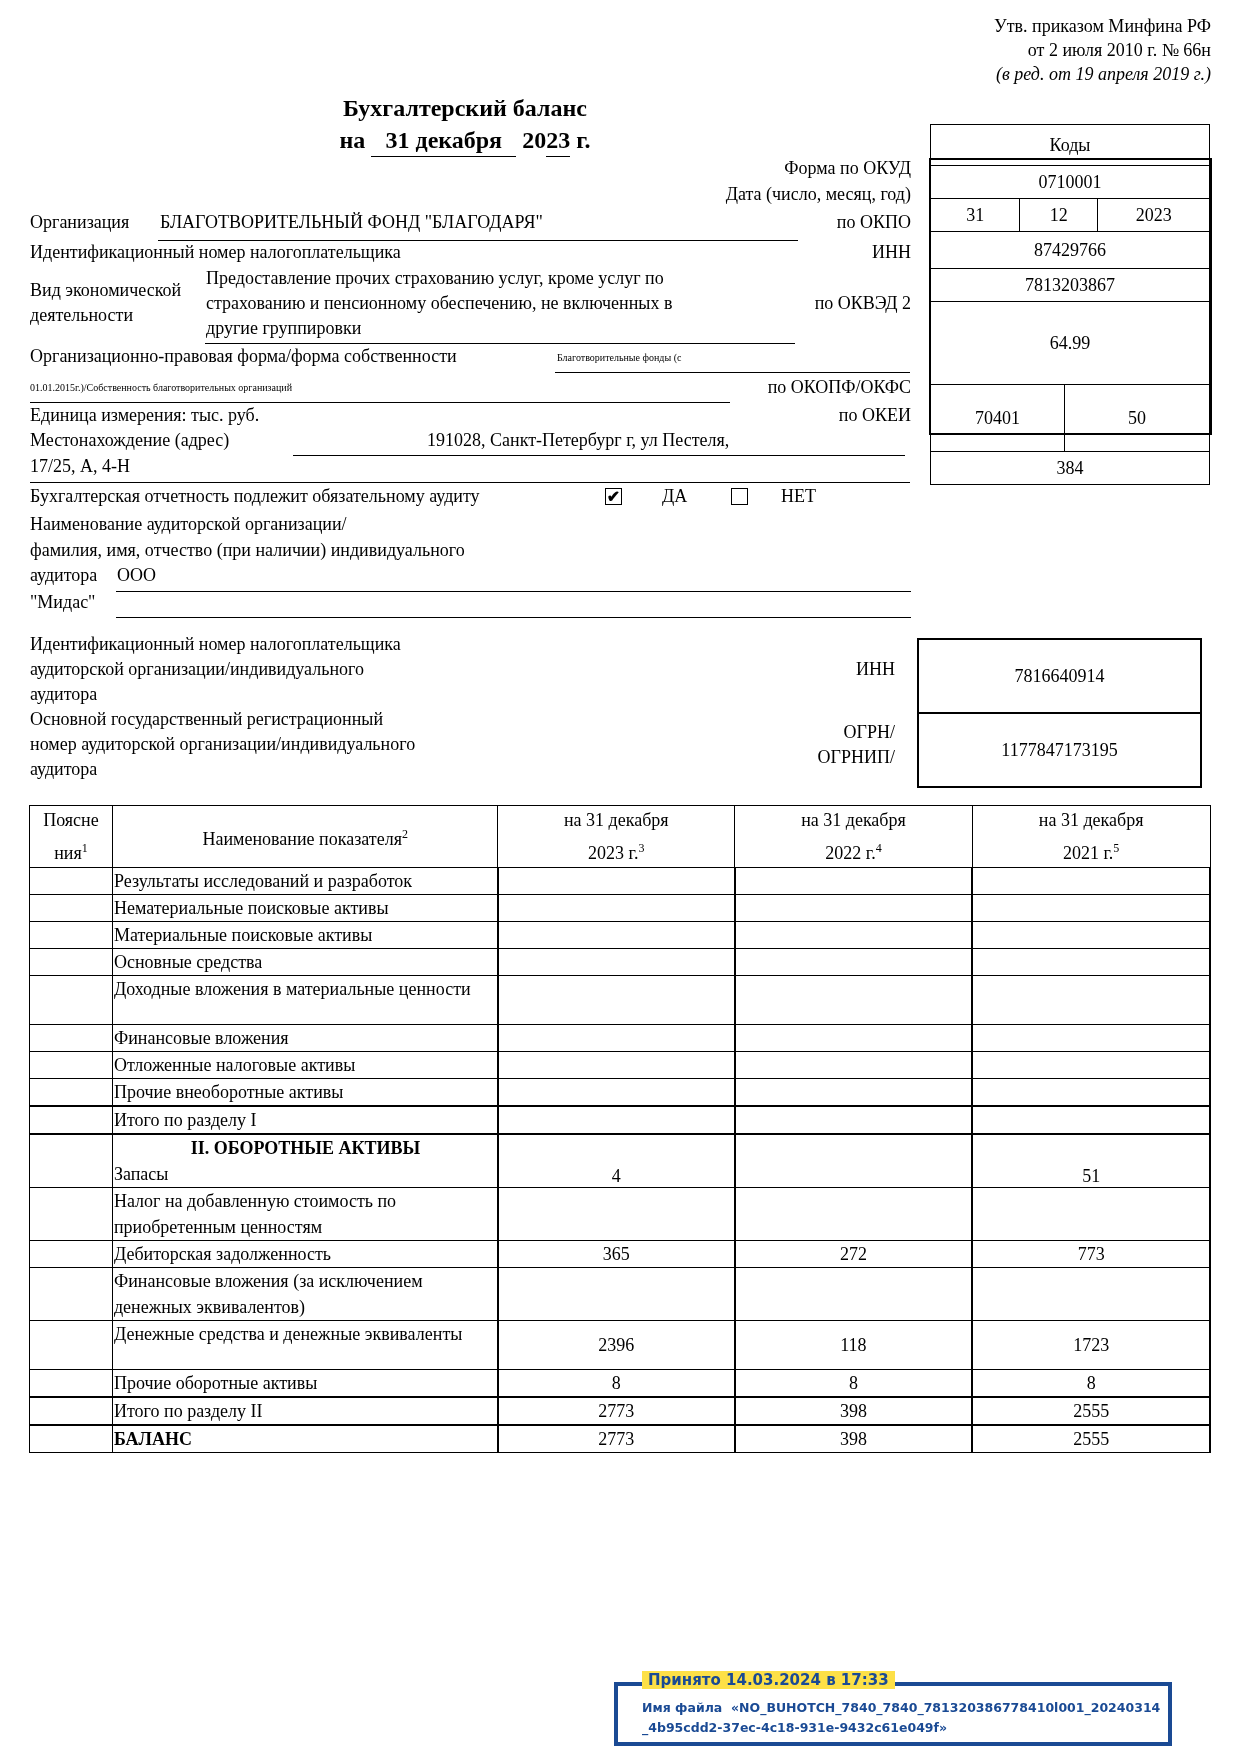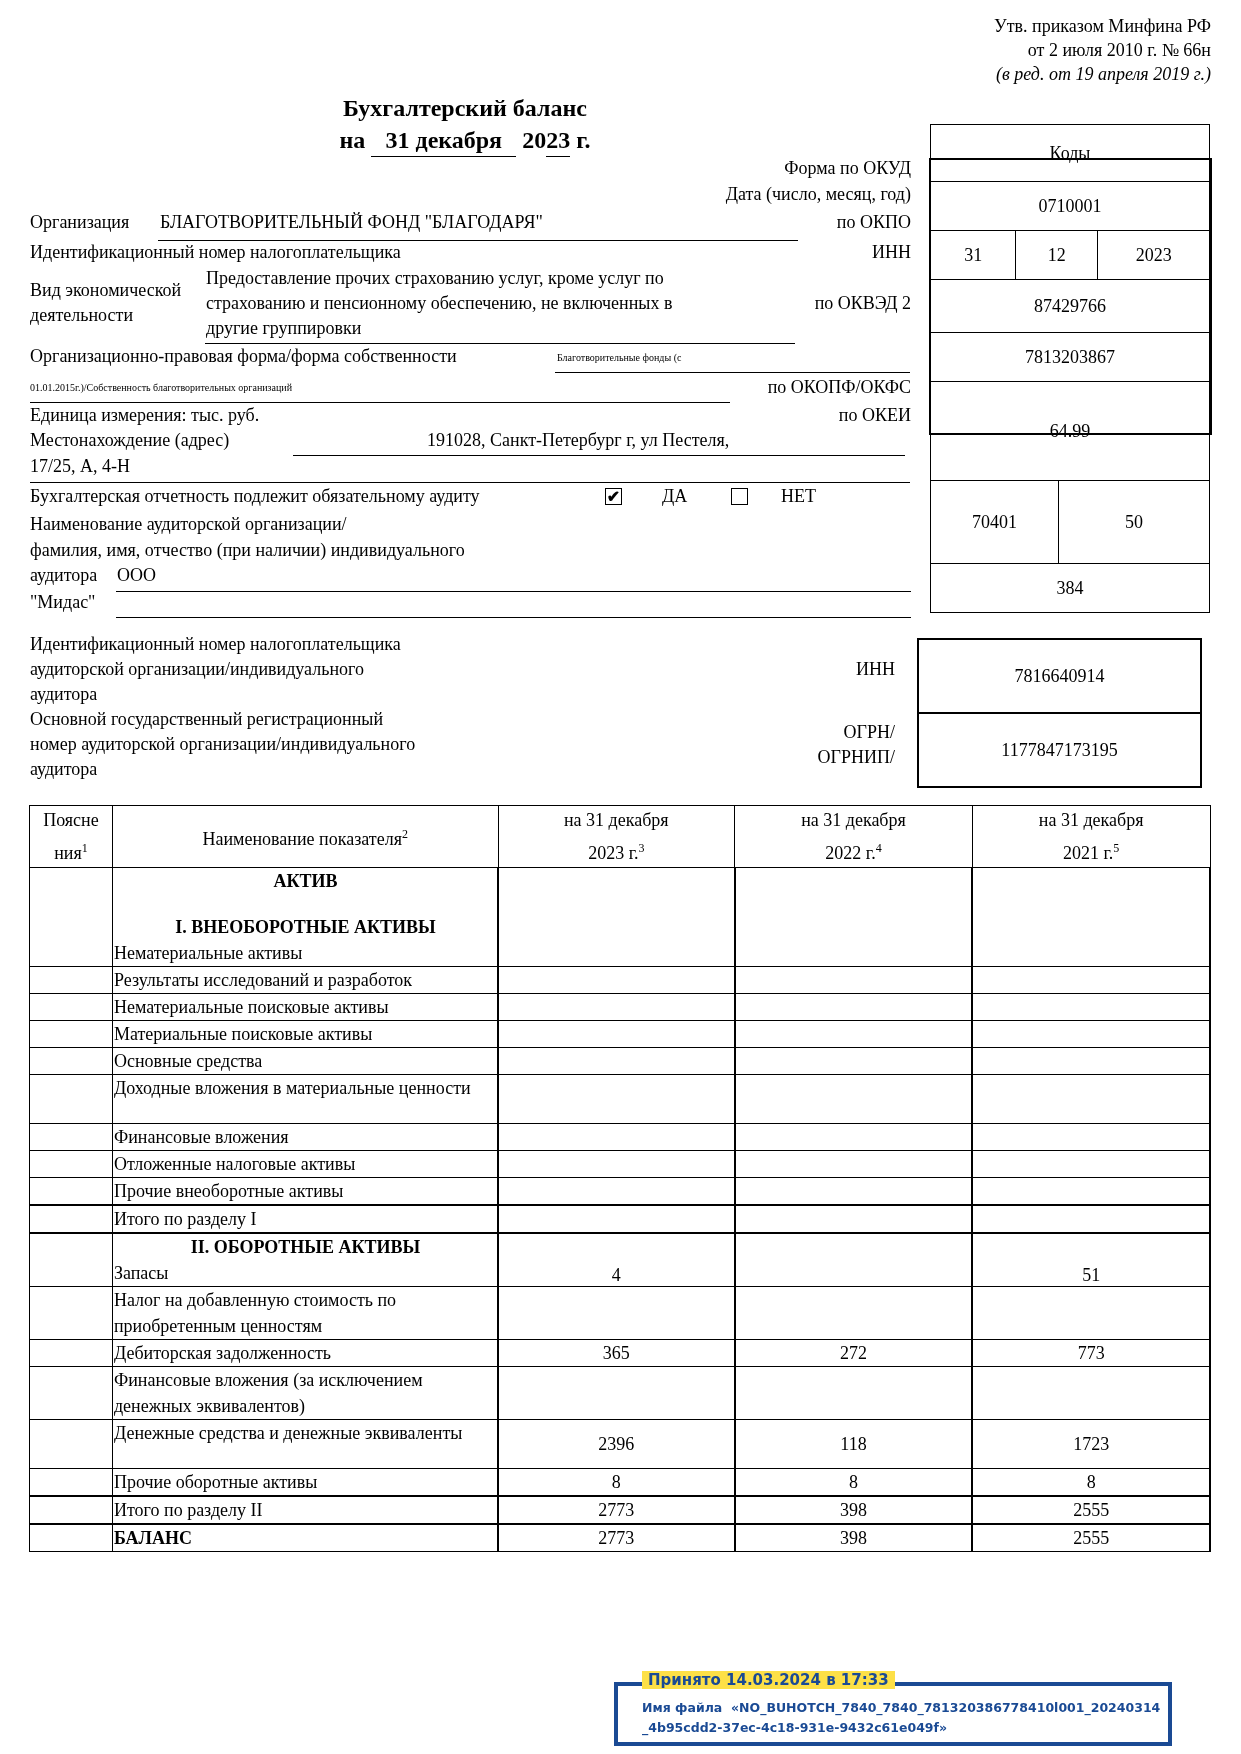--- a/index.html
+++ b/index.html
@@ -7,21 +7,21 @@
   .abs { position:absolute; white-space:nowrap; }
   .f18 { font-size:18px; }
   .hr { position:absolute; height:0; border-top:1.5px solid #000; }
   .approval { right:30px; text-align:right; font-size:18px; line-height:24px; top:14px; }
   .approval .it { font-style:italic; }
   .title { left:300px; top:92px; width:330px; text-align:center; font-weight:bold; font-size:24px; line-height:32px; }
   .uline { display:inline-block; border-bottom:1.5px solid #000; }
 
   
   .codes { position:absolute; left:930px; top:124px; width:280px; border-collapse:collapse; font-size:18px; }
-  .codes td { border:1.5px solid #000; text-align:center; padding:12px; height:24px; }
+  .codes td { border:1.5px solid #000; text-align:center; padding:4px; height:24px; }
   .codes-outer { position:absolute; left:929px; top:158px; width:283px; height:277px; border:2.5px solid #000; box-sizing:border-box; pointer-events:none; }
 
   .label-r { text-align:right; }
   .small { font-size:10px; }
 
   .cb { display:inline-block; width:17px; height:17px; border:1.5px solid #000; box-sizing:border-box; text-align:center; line-height:15px; font-size:16px; font-weight:bold; vertical-align:middle; }
 
   .aud-box { position:absolute; left:917px; top:638px; width:285px; border-collapse:collapse; font-size:18px; }
   .aud-box td { border:2.5px solid #000; text-align:center; height:70px; }
 
@@ -174,27 +174,20 @@
     <tr>
       <th><span>Поясне</span><br><span>ния</span><sup>1</sup></th>
       <th><span>Наименование показателя</span><sup>2</sup></th>
       <th><span>на 31 декабря</span><br><span>2023 г.</span><sup>3</sup></th>
       <th><span>на 31 декабря</span><br><span>2022 г.</span><sup>4</sup></th>
       <th><span>на 31 декабря</span><br><span>2021 г.</span><sup>5</sup></th>
     </tr>
   </thead>
   <tbody id="tbody">
       <tr>
-        <td style="height: 88px;"></td>
-        <td class="name" style="vertical-align: bottom;"><span class="hdrline" style="margin-bottom: 20px;">АКТИВ</span><span class="hdrline">I. ВНЕОБОРОТНЫЕ АКТИВЫ</span><span>Нематериальные активы</span></td>
-        <td class="val"></td>
-        <td class="val"></td>
-        <td class="val"></td>
-      </tr>
-      <tr>
         <td style="height: 24px;"></td>
         <td class="name" style="vertical-align: top;"><span>Результаты исследований и разработок</span></td>
         <td class="val"></td>
         <td class="val"></td>
         <td class="val"></td>
       </tr>
       <tr>
         <td style="height: 24px;"></td>
         <td class="name" style="vertical-align: top;"><span>Нематериальные поисковые активы</span></td>
         <td class="val"></td>

